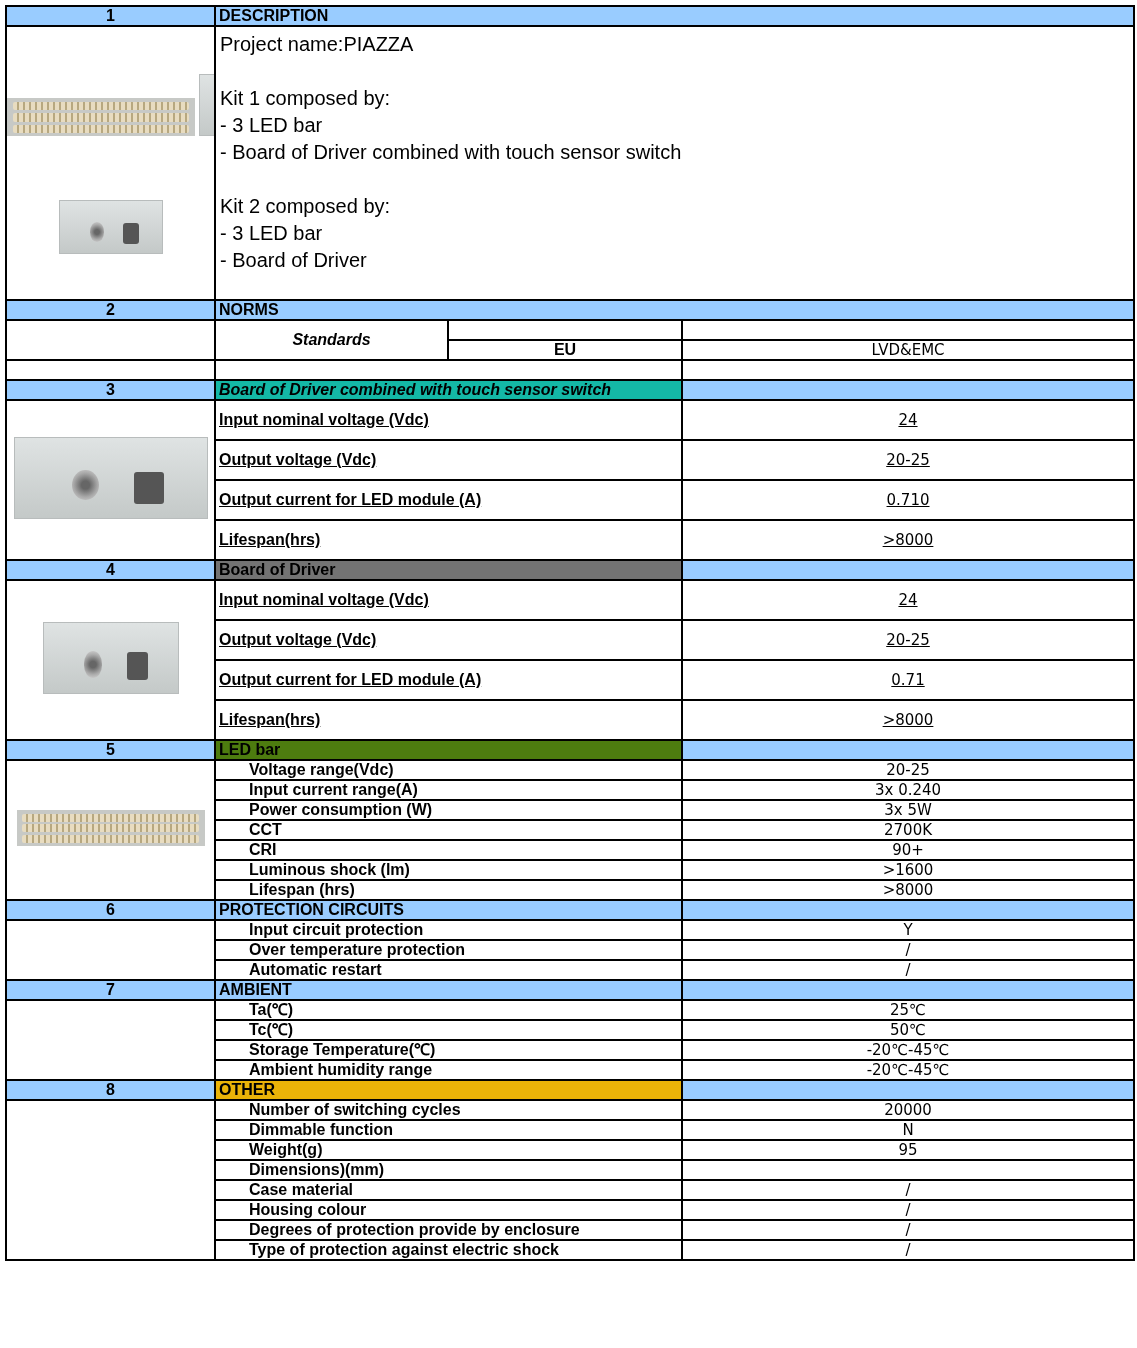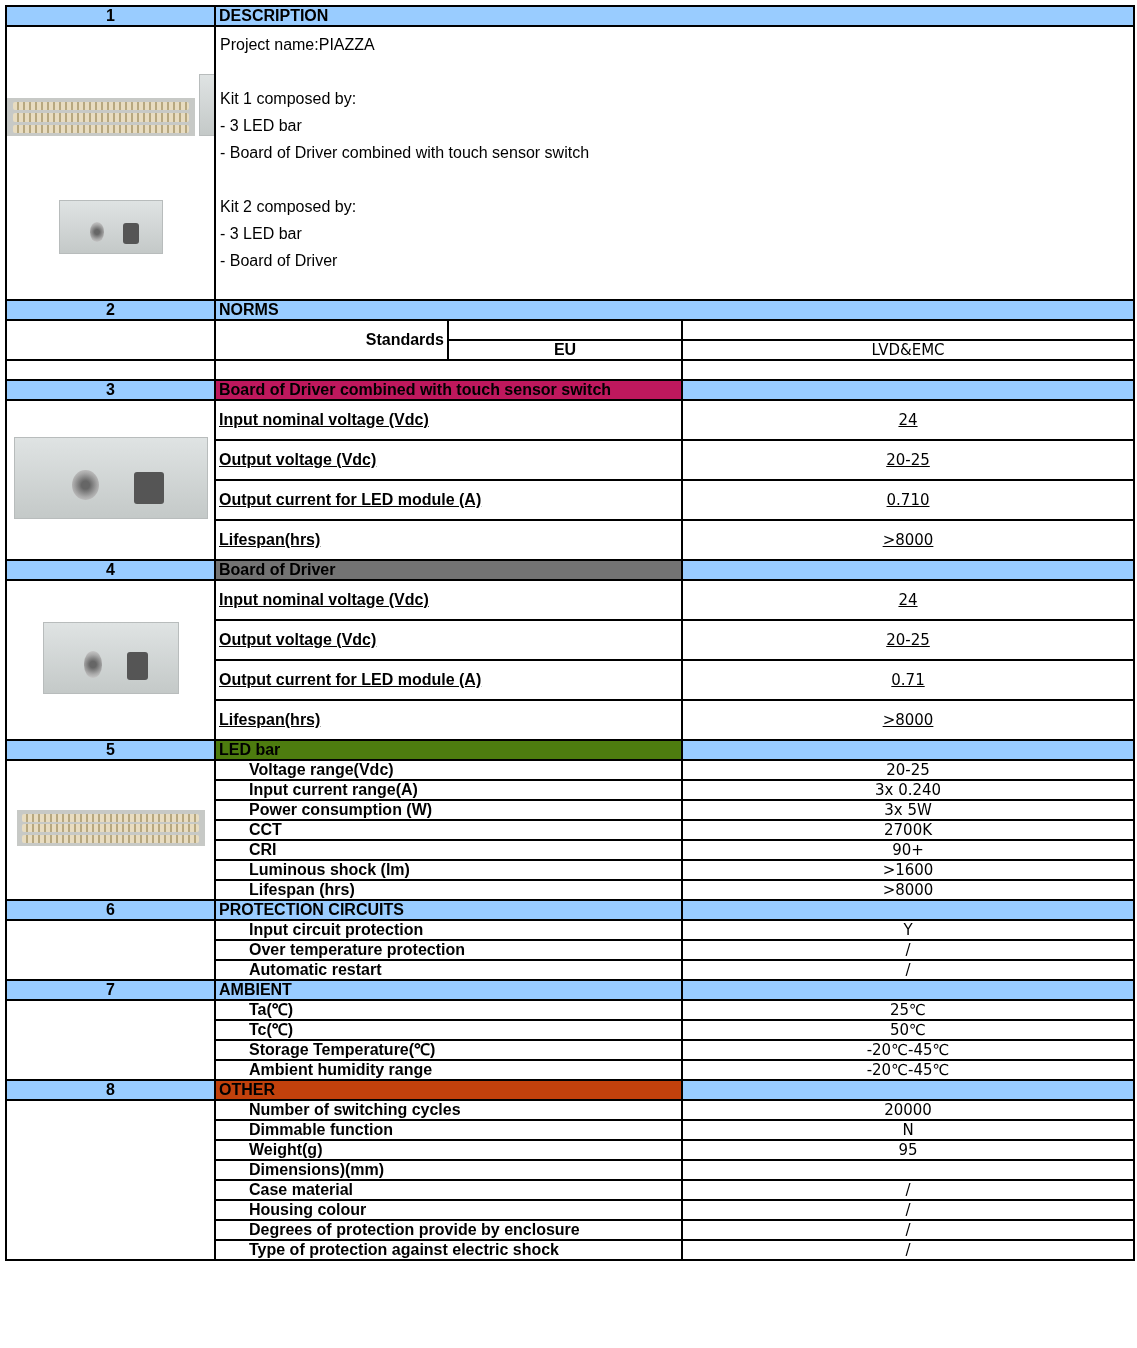--- a/index.html
+++ b/index.html
@@ -4,21 +4,21 @@
 <style>
   html, body { margin:0; padding:0; background:#ffffff; }
   body { width:1137px; height:1348px; position:relative; overflow:hidden;
          font-family:"Liberation Sans", sans-serif; color:#000; }
   .sheet { position:absolute; left:5px; top:5px; width:1128px; border-collapse:collapse; table-layout:fixed; }
   .sheet td { border:2px solid #000; padding:0 3px; overflow:hidden; white-space:nowrap; vertical-align:middle; }
   .hdr td { background:#99CCFF; height:18px; font-weight:bold; font-size:16px; line-height:18px; }
   .hdr td.num { text-align:center; }
   .lbl { font-weight:bold; font-size:16px; }
   .val { text-align:center; font-family:"DejaVu Sans", sans-serif; font-size:15px; }
-  .desc { vertical-align:top !important; font-size:16px; line-height:27px; padding:4px 4px !important; white-space:normal !important; }
+  .desc { vertical-align:top !important; font-size:20px; line-height:27px; padding:4px 4px !important; white-space:normal !important; }
   .desc p { margin:0; }
   .desc .gap { height:27px; }
   .imgcell { text-align:center; vertical-align:middle !important; padding:0 !important; position:relative; }
   .r-tall td { height:38px;text-decoration:underline; }
   .r-short td { height:18px; line-height:18px; }
   .r-short .lbl { font-size:16px;padding-left:33px; }
   .r-short .val { font-size:15px; }
   
   .photo { display:inline-block; background:#c9cdcd; position:relative; }
   .pcb { background:linear-gradient(180deg,#dfe3e3,#c4c9c8); border:1px solid #b8bcbc; }
@@ -66,37 +66,37 @@
       <p>- Board of Driver</p>
     </td>
   </tr>
 
   <tr class="hdr">
     <td class="num" style="background: rgb(153, 204, 255);">2</td>
     <td colspan="3" style="background: rgb(153, 204, 255);">NORMS</td>
   </tr>
   <tr class="std-sub">
     <td rowspan="2"></td>
-    <td rowspan="2" class="lbl" style="text-align:right;">Standards</td>
+    <td rowspan="2" class="lbl" style="text-align:center;font-style:italic;">Standards</td>
     <td></td>
     <td></td>
   </tr>
   <tr class="std-sub">
     <td class="lbl" style="text-align:center;">EU</td>
     <td class="val">LVD&amp;EMC</td>
   </tr>
   <tr class="std-sub">
     <td></td>
     <td colspan="2"></td>
     <td></td>
   </tr>
 
   <tr class="hdr">
     <td class="num" style="background: rgb(153, 204, 255);">3</td>
-    <td colspan="2" style="background: #be185d;">Board of Driver combined with touch sensor switch</td>
+    <td colspan="2" style="background: #14b8a6; font-style: italic;">Board of Driver combined with touch sensor switch</td>
     <td style="background: rgb(153, 204, 255);"></td>
   </tr>
   <tr class="r-tall">
     <td rowspan="4" class="imgcell">
       <div class="photo pcb" style="width:192px;height:80px;"></div>
     </td>
     <td colspan="2" class="lbl">Input nominal voltage  (Vdc)</td>
     <td class="val">24</td>
   </tr>
   <tr class="r-tall">
@@ -213,21 +213,21 @@
     <td colspan="2" class="lbl">Storage Temperature(℃)</td>
     <td class="val">-20℃-45℃</td>
   </tr>
   <tr class="r-short">
     <td colspan="2" class="lbl">Ambient humidity range</td>
     <td class="val">-20℃-45℃</td>
   </tr>
 
   <tr class="hdr">
     <td class="num" style="background: rgb(153, 204, 255);">8</td>
-    <td colspan="2" style="background: #c2410c;">OTHER</td>
+    <td colspan="2" style="background: #eab308;">OTHER</td>
     <td style="background: rgb(153, 204, 255);"></td>
   </tr>
   <tr class="r-short">
     <td rowspan="8"></td>
     <td colspan="2" class="lbl">Number of switching cycles</td>
     <td class="val">20000</td>
   </tr>
   <tr class="r-short">
     <td colspan="2" class="lbl">Dimmable function</td>
     <td class="val">N</td>

